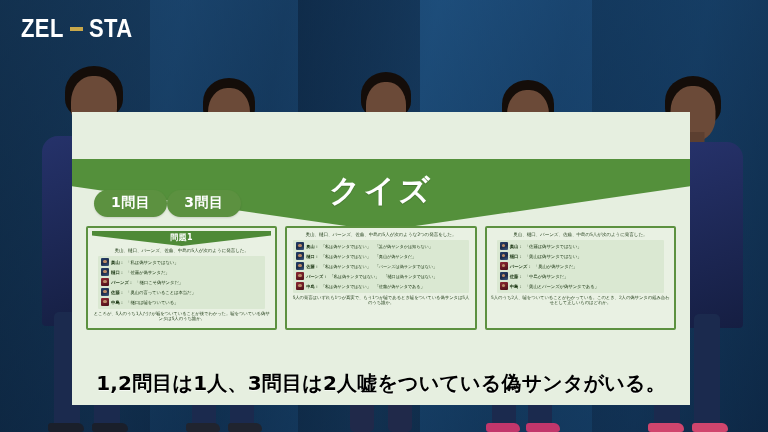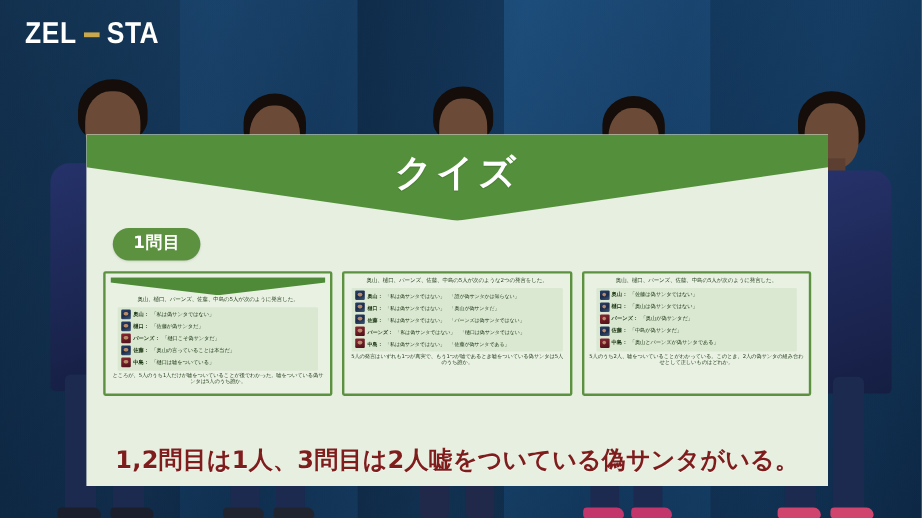--- a/index.html
+++ b/index.html
@@ -104,21 +104,21 @@
 
   
   #quiz-panel {
     position: absolute;
     left: 72px; top: 112px; width: 618px; height: 293px;
     background: #e6efe0;
     z-index: 30;
     overflow: hidden;
   }
   #quiz-header {
-    position: relative; height: 72px; width: 100%;
+    position: relative; height: 72px; width: 100%; margin-top: 47px;
   }
   #quiz-header .chev {
     position: absolute; inset: 0;
     background: #54903b;
     clip-path: polygon(0 0, 100% 0, 100% 38%, 50% 100%, 0 38%);
   }
   #quiz-title {
     position: absolute; left: 0; right: 0; top: 11px;
     text-align: center;
     color: #ffffff;
@@ -229,21 +229,21 @@
   .q-card.c2 .quote { font-size: 4.2px; }
   .q-card.c2 .speaker { font-size: 4.2px; }
 
   
   #panel-footer {
     position: absolute; left: 0; right: 0; bottom: 8px;
     text-align: center;
   }
   #panel-footer .fl {
     display: block;
-    color: #7f1d1d;
+    color: #000000;
     font-size: 20px; font-weight: 700;
     letter-spacing: .2px; line-height: 1.34;
     font-family: "DejaVu Sans", sans-serif;
     text-shadow: 0 1px 0 rgba(255,255,255,.6);
   }
 </style>
 </head>
 <body>
 
 <div id="bg-stage">
@@ -315,27 +315,29 @@
 
 <div id="quiz-panel">
 
   <div id="quiz-header">
     <div class="chev"></div>
     <div id="quiz-title">クイズ</div>
   </div>
 
   <div id="badge-row">
     <div class="q-badge b1">1問目</div>
+    <div class="q-badge b3">3問目</div>
   </div>
 
   <div id="cards-row">
 
     <div class="q-card c1">
       <div class="card-head">
         <div class="chev-sm"></div>
+        <div class="card-title">問題1</div>
       </div>
       <div class="card-intro">奥山、樋口、バーンズ、佐藤、中島の5人が次のように発言した。</div>
       <div class="stmt-box">
         <div class="stmt">
           <span class="avatar"></span>
           <span class="speaker">奥山：</span>
           <span class="quote">「私は偽サンタではない」</span>
         </div>
         <div class="stmt">
           <span class="avatar"></span>

